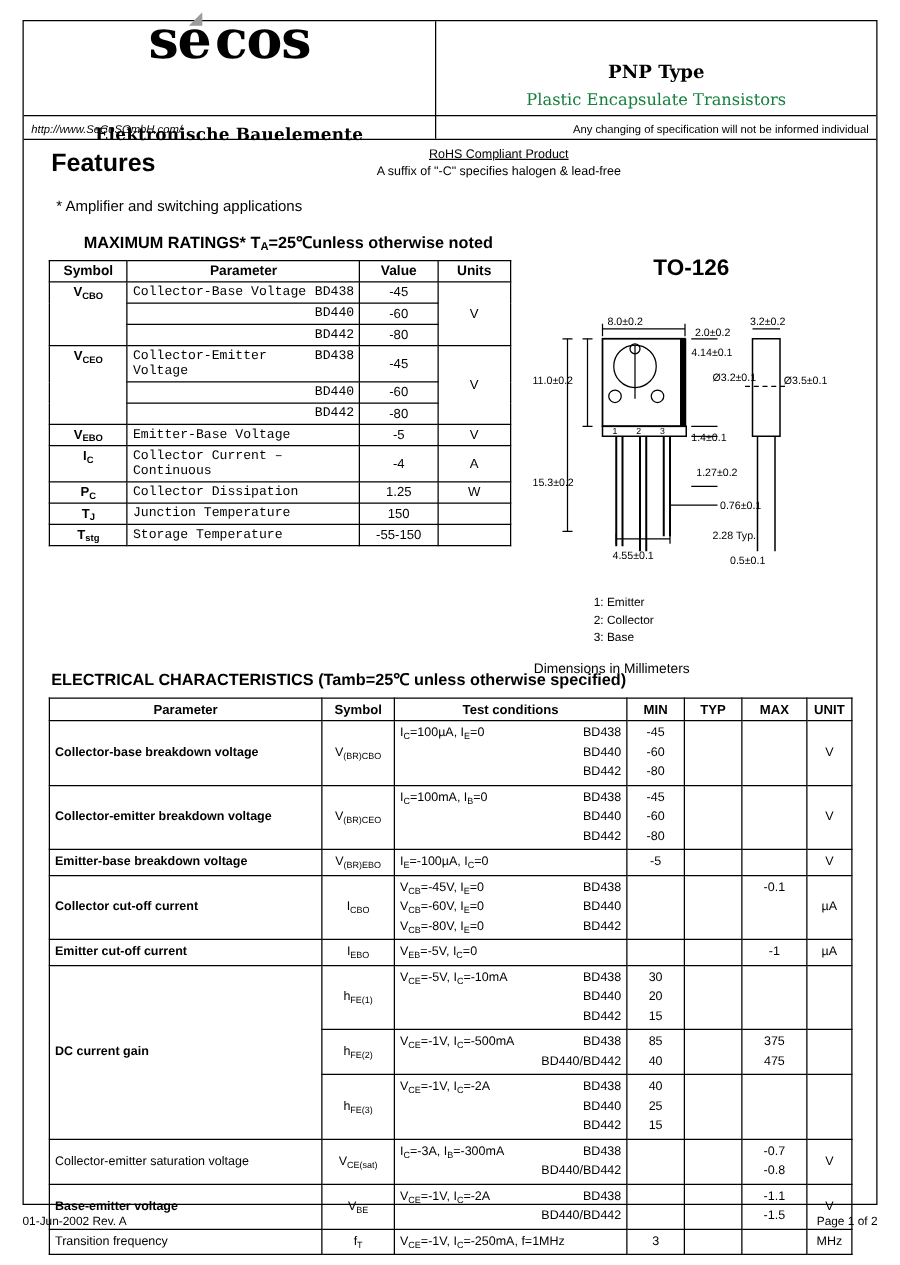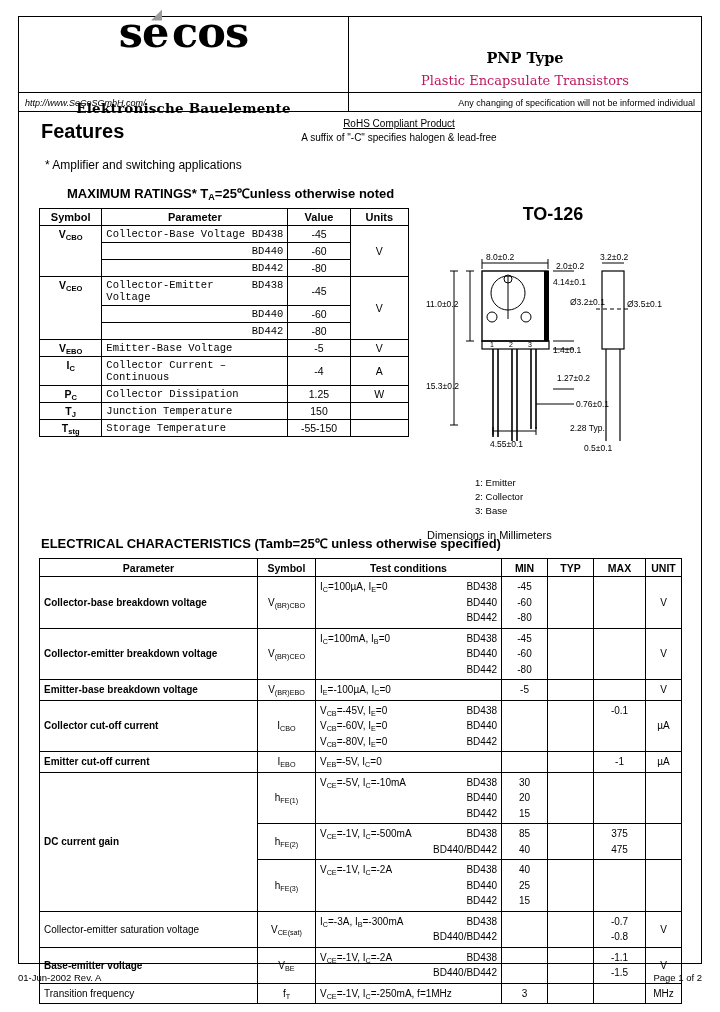--- a/index.html
+++ b/index.html
@@ -85,21 +85,21 @@
   .part-type {
     font-family: "DejaVu Serif", serif;
     font-weight: bold;
     font-size: 14.5px;
     margin-top: 4px;
   }
   .part-desc {
     font-family: "DejaVu Serif", serif;
     font-size: 13px;
     margin-top: 7px;
-    color: #be185d;
+    color: #15803d;
   }
   
   .body-area { position: relative; padding: 0; }
   .features-title {
     position: absolute;
     left: 22px; top: 8px;
     font-size: 20px;
     font-weight: bold;
   }
   .rohs {

